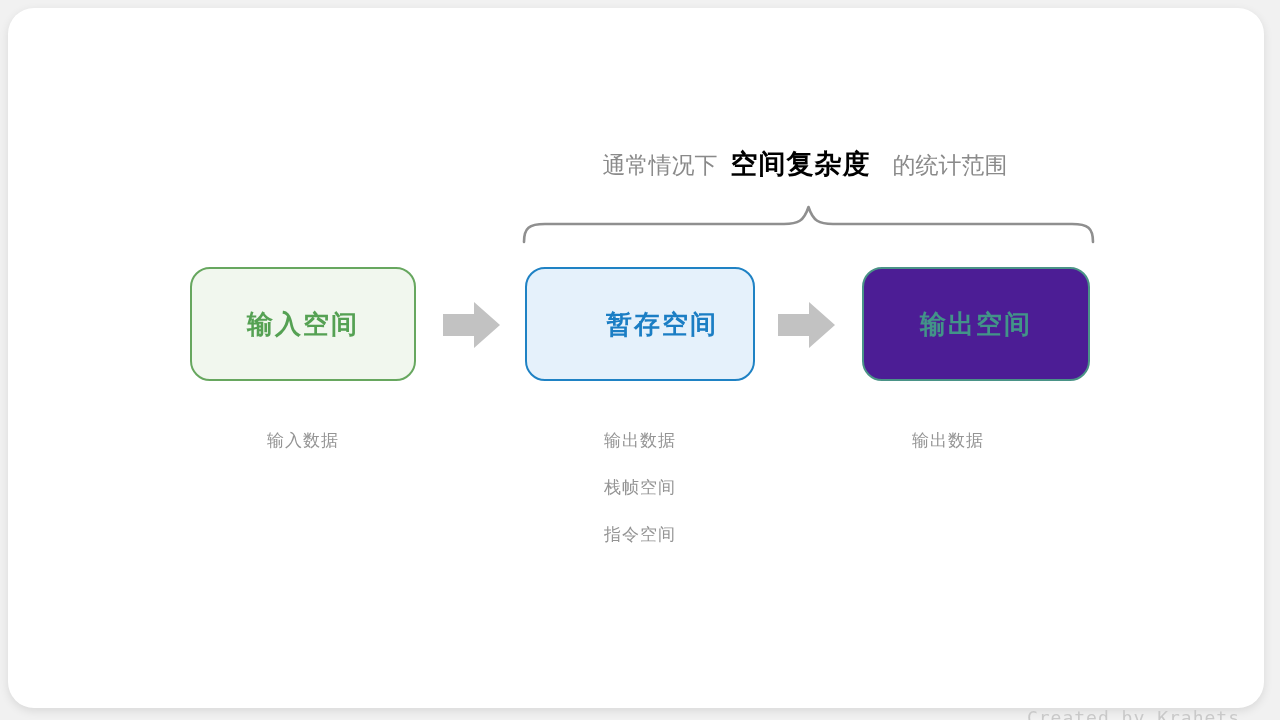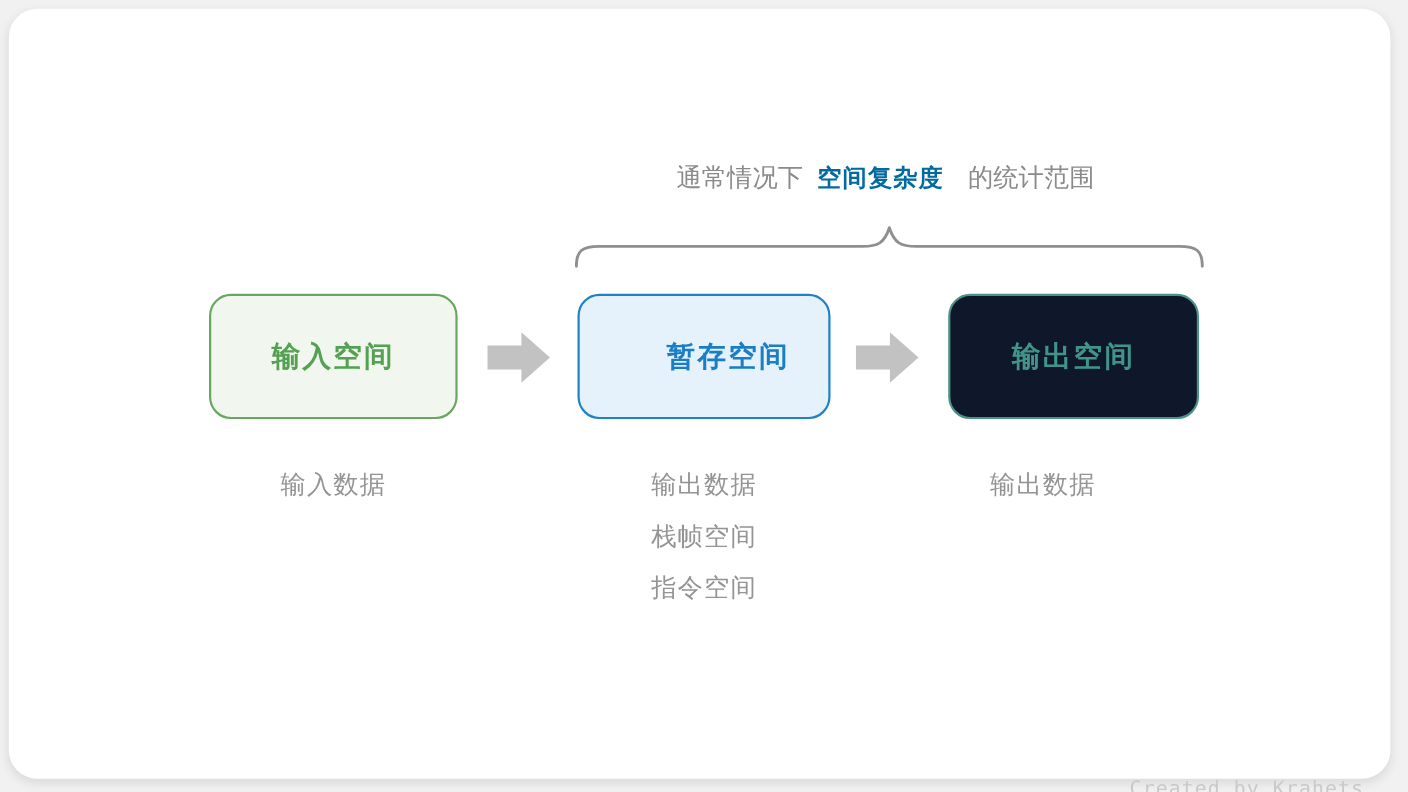--- a/index.html
+++ b/index.html
@@ -12,38 +12,38 @@
     position:absolute; left:8px; top:8px; width:1256px; height:700px;
     background:#ffffff; border-radius:26px;
     box-shadow:0 3px 10px rgba(0,0,0,0.10);
   }
   .title {
     position:absolute; left:805px; top:146px; transform:translateX(-50%);
     white-space:nowrap; display:flex; align-items:baseline;
     color:#8a8a8a; font-size:23px;
   }
   .title .hl {
-    font-weight:bold; font-size:22px; color:#0369a1;
+    font-weight:bold; font-size:27px; color:#000000;
     margin:0 22px 0 13px; letter-spacing:1px;
   }
   .brace { position:absolute; left:522px; top:200px; width:573px; height:44px; }
   .box {
     position:absolute; top:267px; height:114px; box-sizing:border-box;
     border:2.5px solid; border-radius:20px;
     display:flex; align-items:center; justify-content:center;
     font-weight:bold; font-size:26px; letter-spacing:2px;
   }
   .box-input  { left:190px; width:226px; background:#f1f7ee; border-color:#67a75f; color:#55a153; }
   .box-temp   { left:525px; width:230px; background:#e5f1fb; border-color:#1f82c4; color:#1b7ec4;padding-left:44px; }
-  .box-output { left:862px; width:228px; background:#0f172a; border-color:#4a9387; color:#429488; }
+  .box-output { left:862px; width:228px; background:#4c1d95; border-color:#4a9387; color:#429488; }
   .arrow { position:absolute; top:302px; width:57px; height:46px; }
   .arrow-1 { left:443px; }
   .arrow-2 { left:778px; }
   .caption {
-    position:absolute; top:417px; font-size:23px; line-height:47px;
+    position:absolute; top:417px; font-size:17px; line-height:47px;
     color:#949494; text-align:center; letter-spacing:1px;
   }
   .cap-input  { left:190px; width:226px; }
   .cap-temp   { left:525px; width:230px; }
   .cap-output { left:834px; width:228px; }
   .credit {
     position:absolute; right:40px; top:707px;
     font-family:"DejaVu Sans Mono","Liberation Mono",monospace;
     font-size:18px; color:#c9c9c9; letter-spacing:1px;
   }

